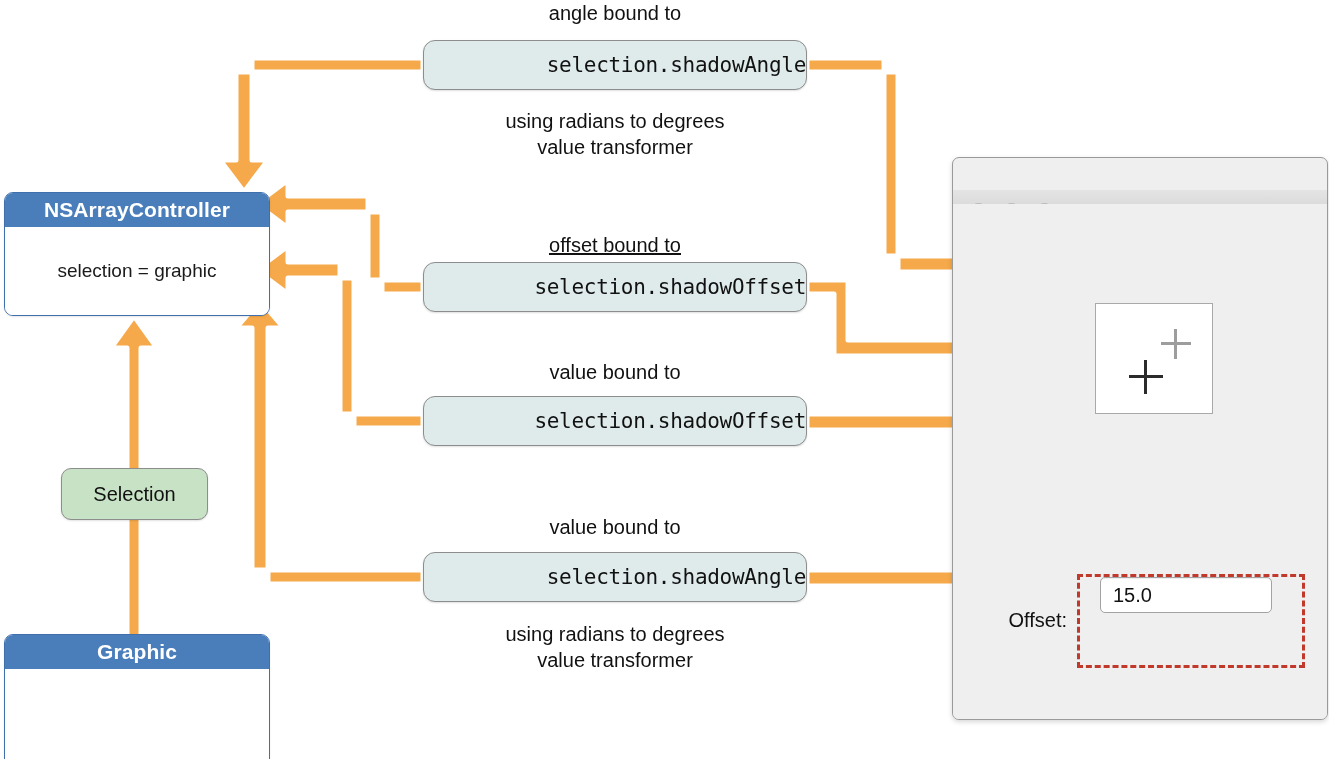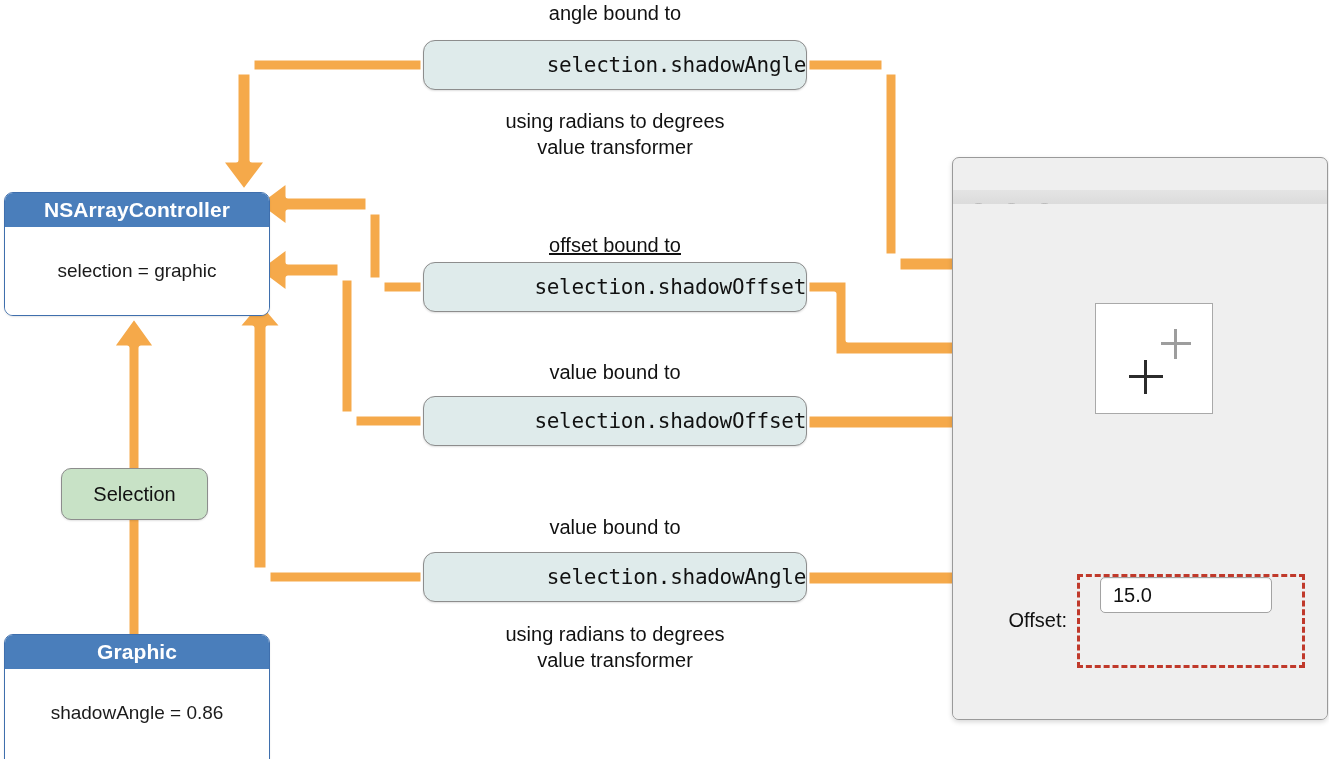--- a/index.html
+++ b/index.html
@@ -233,21 +233,20 @@
     </div>
   </div>
 
   <div class="node pill-green" style="left:61px; top:468px; width:147px; height:52px;">
     <span>Selection</span>
   </div>
 
   <div class="node objbox" style="left:4px; top:634px; width:266px; height:141px;">
     <div class="obj-title">Graphic</div>
     <div class="obj-body" style="height:87px;">
-      <div class="line">shadowAngle = 0.86</div>
     </div>
   </div>
 
   <div class="caption" style="left:423px; top:0px; width:384px;">angle bound to</div>
   <div class="node keypath" style="left:423px; top:40px; width:384px; height:50px;">
     <span>selection.shadowAngle</span>
   </div>
   <div class="caption" style="left:423px; top:108px; width:384px;">using radians to degrees
 value transformer</div>
 

